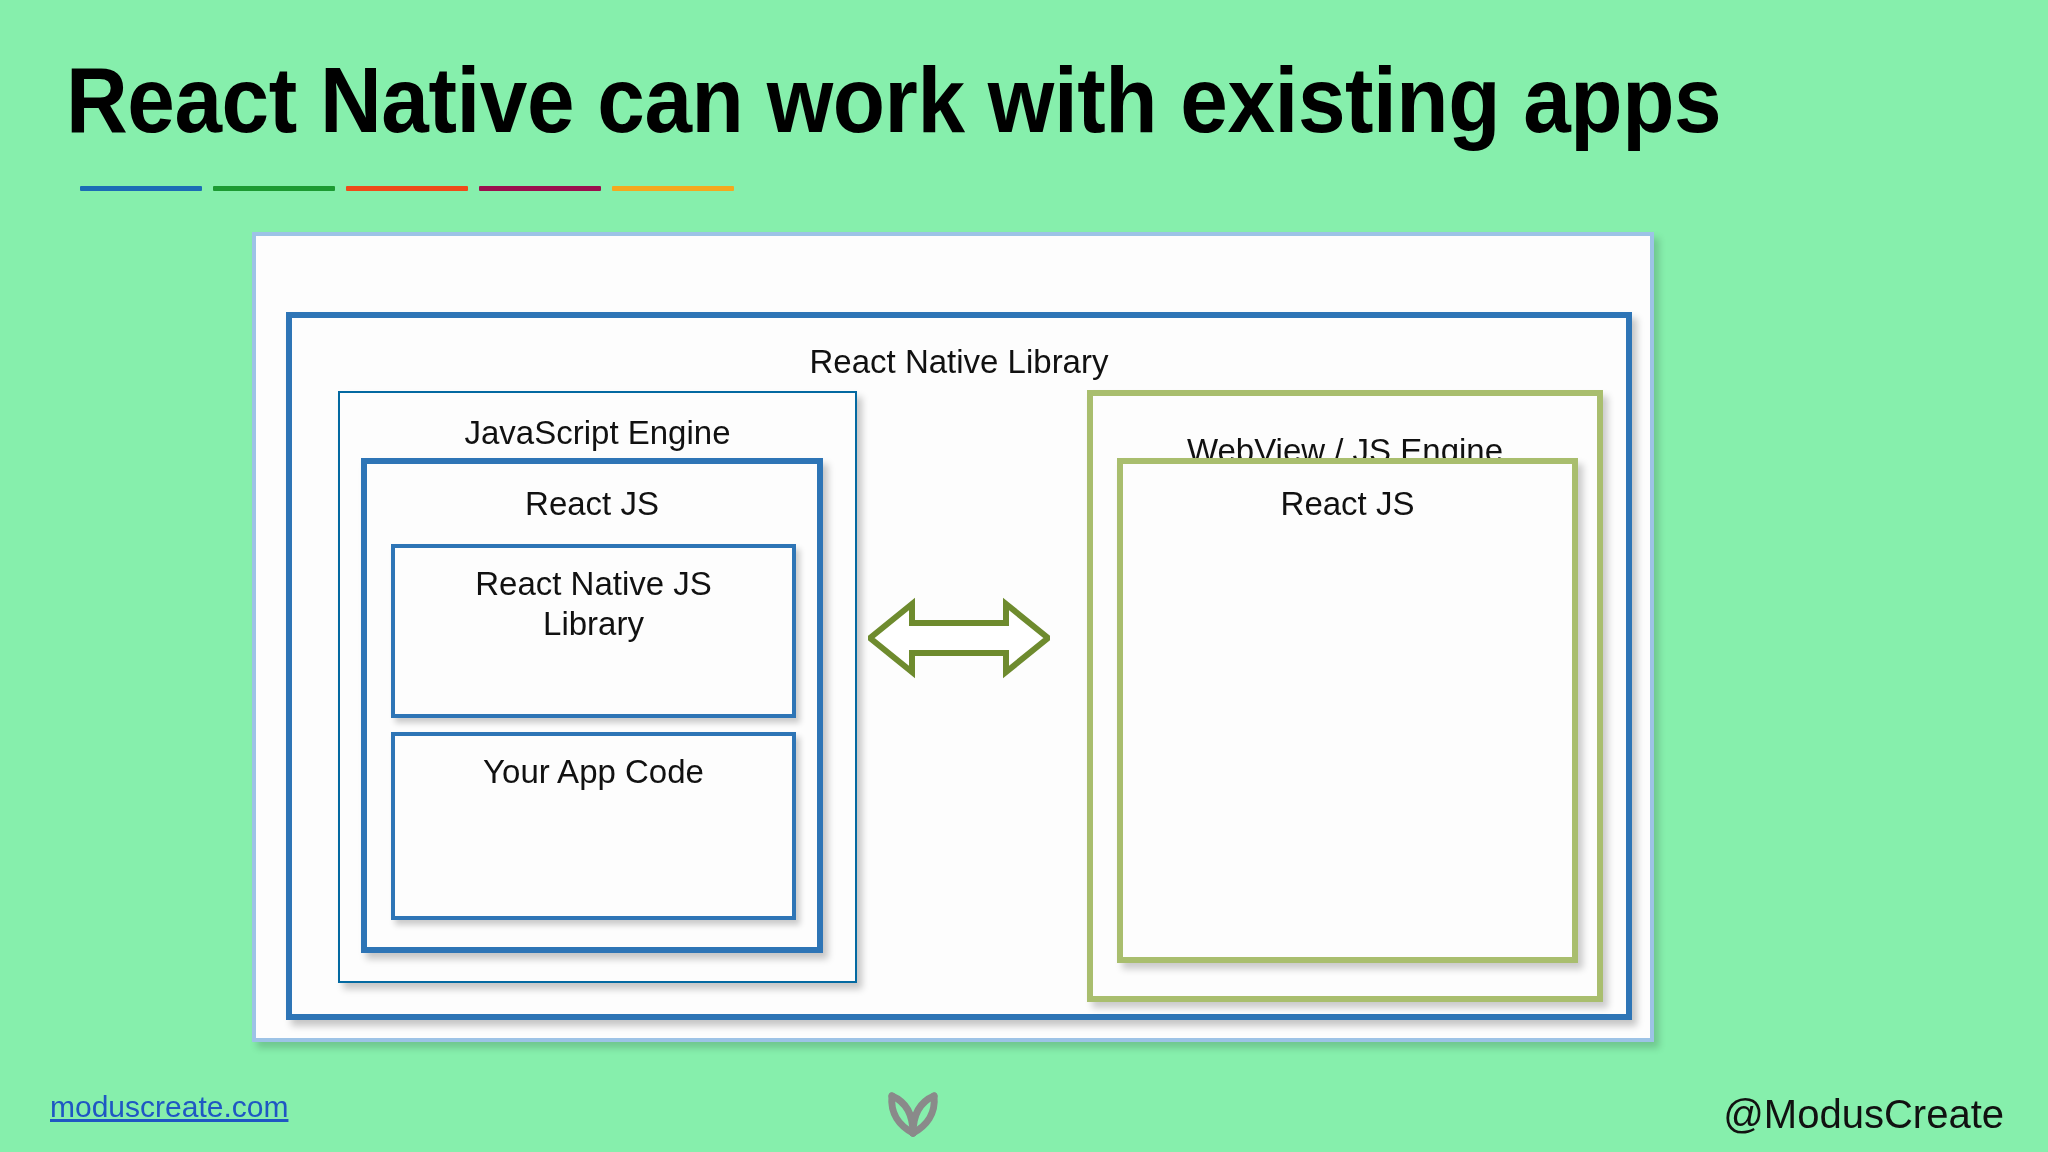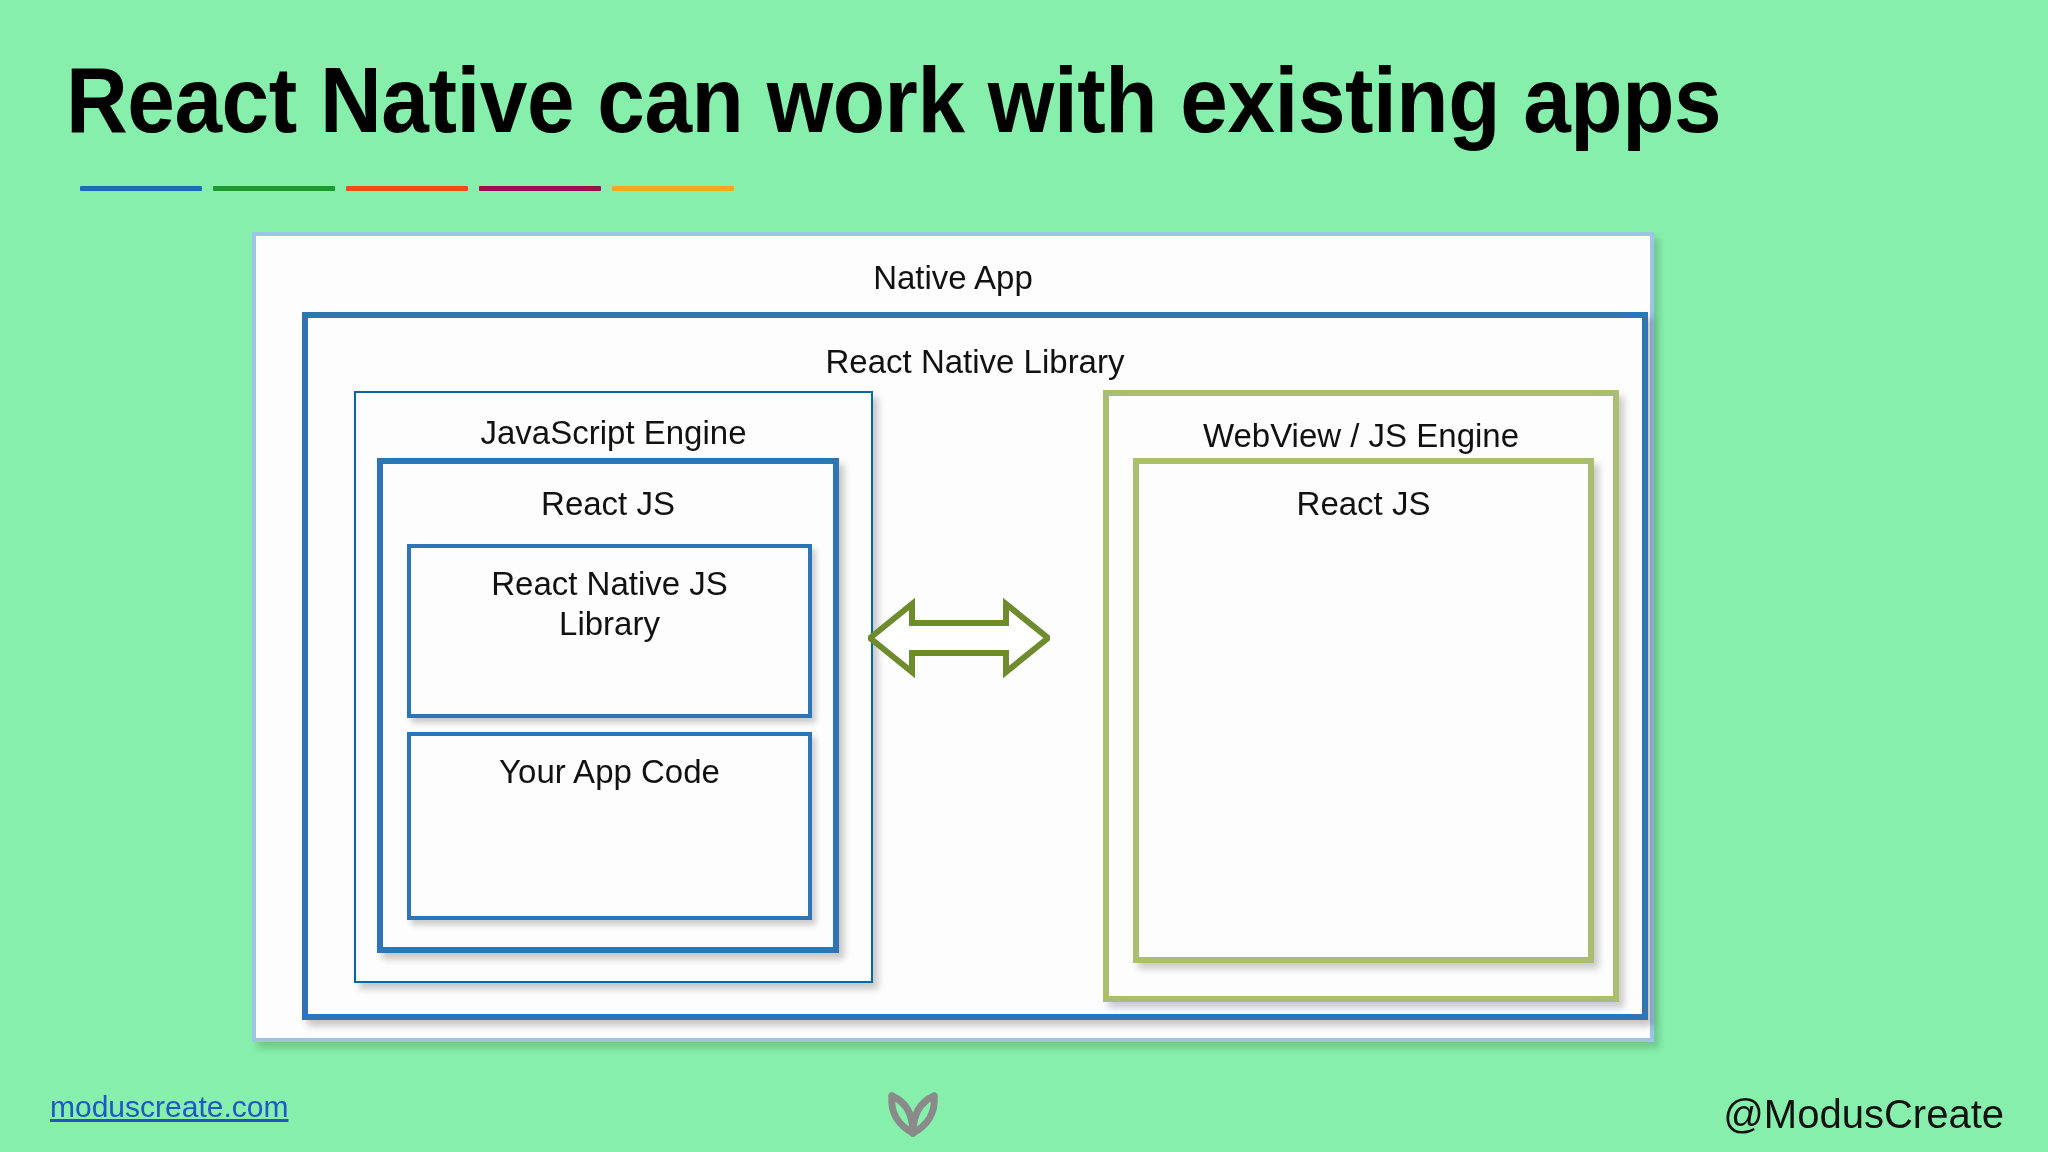--- a/index.html
+++ b/index.html
@@ -79,21 +79,20 @@
   }
   #box-native-app > .box-label { top: 22px; }
 
   #box-rn-library {
     left: 30px;
     top: 76px;
     width: 1346px;
     height: 708px;
     border: 6px solid #2E75B6;
     box-shadow: 5px 6px 7px rgba(0,0,0,0.22);
-    margin-left: 16px;
   }
   #box-rn-library > .box-label { top: 24px; }
 
   #box-js-engine {
     left: 46px;
     top: 73px;
     width: 519px;
     height: 592px;
     border: 2px solid #0369a1;
     box-shadow: 5px 6px 7px rgba(0,0,0,0.22);
@@ -131,21 +130,21 @@
   #box-your-app-code > .box-label { top: 16px; }
 
   #box-webview {
     left: 795px;
     top: 72px;
     width: 516px;
     height: 612px;
     border: 6px solid #A9BE6E;
     box-shadow: 5px 6px 7px rgba(0,0,0,0.20);
   }
-  #box-webview > .box-label { top: 20px; }
+  #box-webview > .box-label { top: 35px; }
 
   #box-react-js-right {
     left: 24px;
     top: 62px;
     width: 461px;
     height: 505px;
     border: 6px solid #A9BE6E;
     box-shadow: 5px 6px 7px rgba(0,0,0,0.20);
   }
   #box-react-js-right > .box-label { top: 20px; }
@@ -194,21 +193,20 @@
 
   <div id="accent-bars">
     <div class="accent-bar" style="background: rgb(27, 108, 181);"></div>
     <div class="accent-bar" style="background: rgb(28, 154, 50);"></div>
     <div class="accent-bar" style="background: rgb(239, 75, 24);"></div>
     <div class="accent-bar" style="background: rgb(155, 14, 78);"></div>
     <div class="accent-bar" style="background: rgb(244, 168, 30);"></div>
   </div>
 
   <div class="dbox" id="box-native-app">
-    <div class="box-label">Native App</div>
 
     <div class="dbox" id="box-rn-library">
       <div class="box-label">React Native Library</div>
 
       <div class="dbox" id="box-js-engine">
         <div class="box-label">JavaScript Engine</div>
 
         <div class="dbox" id="box-react-js-left">
           <div class="box-label">React JS</div>
 

